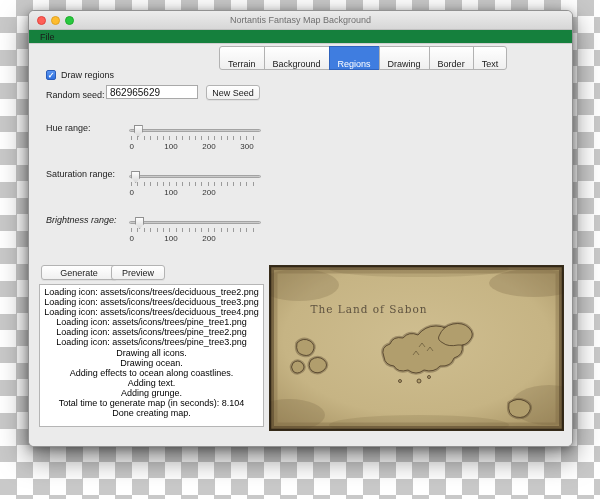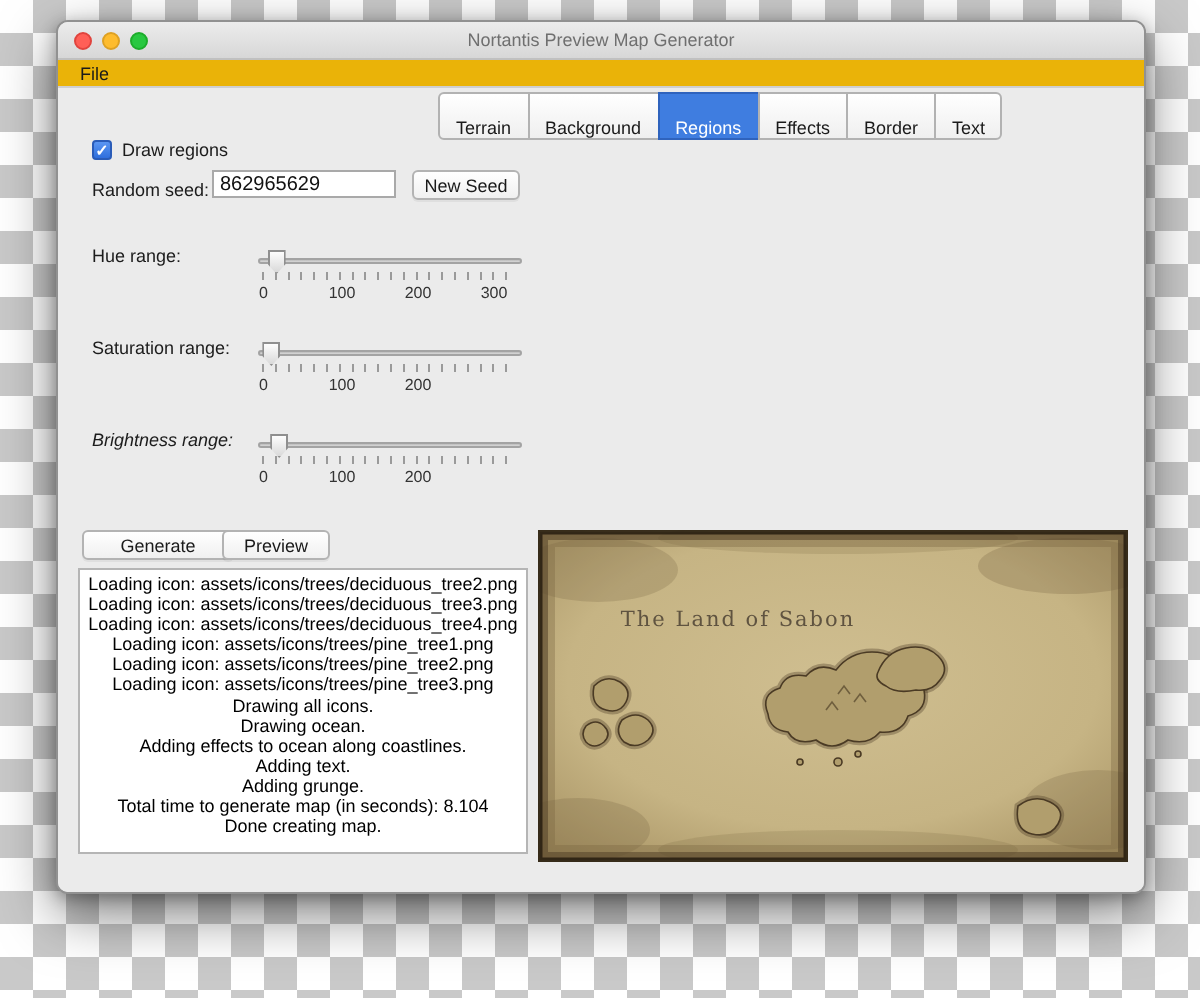--- a/index.html
+++ b/index.html
@@ -23,21 +23,21 @@
   }
   .dot { position:absolute; top:5px; width:9px; height:9px; border-radius:50%; }
   .dot.red    { left:8px;  background:#ff5f57; border:1px solid #e0443e; }
   .dot.yellow { left:22px; background:#febc2e; border:1px solid #dea123; }
   .dot.green  { left:36px; background:#28c840; border:1px solid #1dad2b; }
   .wtitle {
     position:absolute; left:0; right:0; top:4px; text-align:center;
     font-size:9px; color:#6f6f6f;
   }
   .menubar {
-    height:14px; background:#eab308; border-bottom:1px solid #cfcfcf;
+    height:14px; background:#15803d; border-bottom:1px solid #cfcfcf;
     display:flex; align-items:center; padding-left:7px;
   }
   .menu-item { font-size:9px; color:#1a1a1a; padding:0 4px; }
   .content { position:relative; width:100%; height:403px; background:#ebebeb; }
 
   
   .tabs { position:absolute; left:190px; top:2px; display:flex; }
   .tab {
     font-size:9px; line-height:13px; height:14px; padding:11px 8px;
     background:linear-gradient(#ffffff,#efefef); color:#1a1a1a;
@@ -108,34 +108,34 @@
 </style>
 </head>
 <body>
 
 <div class="window">
 
   <div class="titlebar">
     <span class="dot red"></span>
     <span class="dot yellow"></span>
     <span class="dot green"></span>
-    <span class="wtitle">Nortantis Preview Map Generator</span>
+    <span class="wtitle">Nortantis Fantasy Map Background</span>
   </div>
 
   <div class="menubar">
     <span class="menu-item">File</span>
   </div>
 
   <div class="content">
 
     <div class="tabs" id="tabs">
         <span class="tab">Terrain</span>
         <span class="tab">Background</span>
         <span class="tab selected">Regions</span>
-        <span class="tab">Effects</span>
+        <span class="tab">Drawing</span>
         <span class="tab">Border</span>
         <span class="tab">Text</span>
       </div>
 
     <label class="checkbox-row">
       <span class="cb">✓</span>
       <span class="cb-label">Draw regions</span>
     </label>
 
     <span class="lbl" style="left:17px; top:46px;text-align:right;">Random seed:</span>

